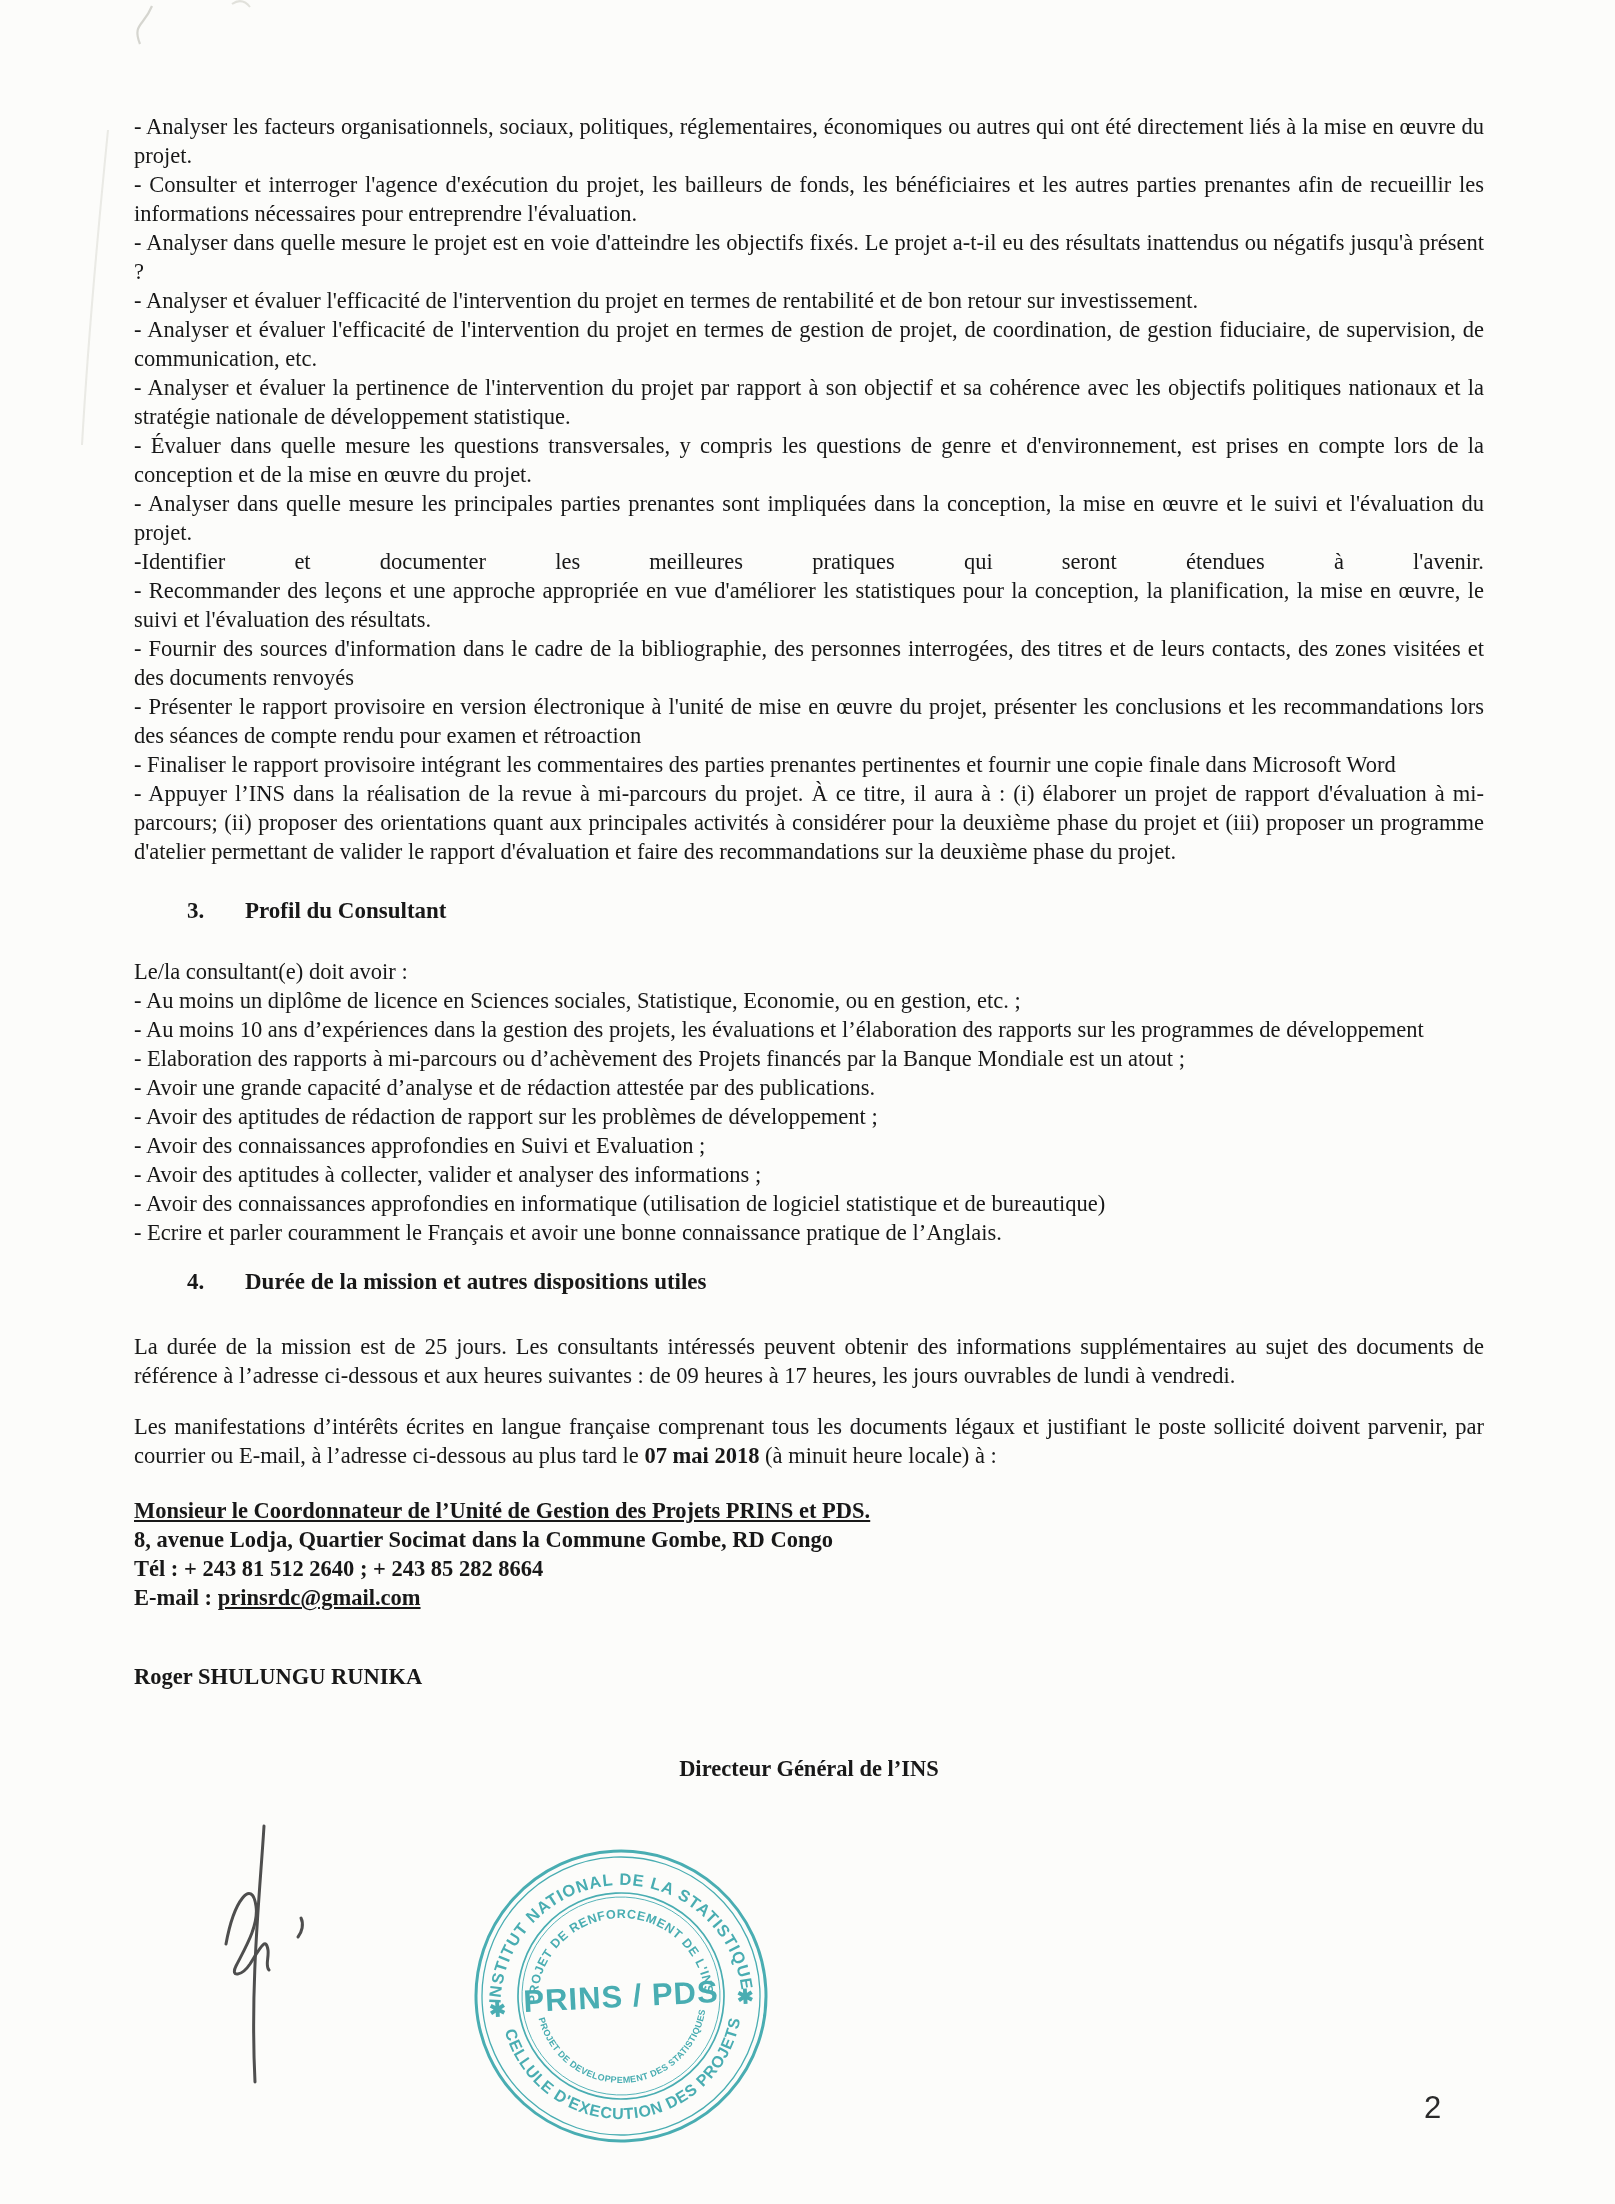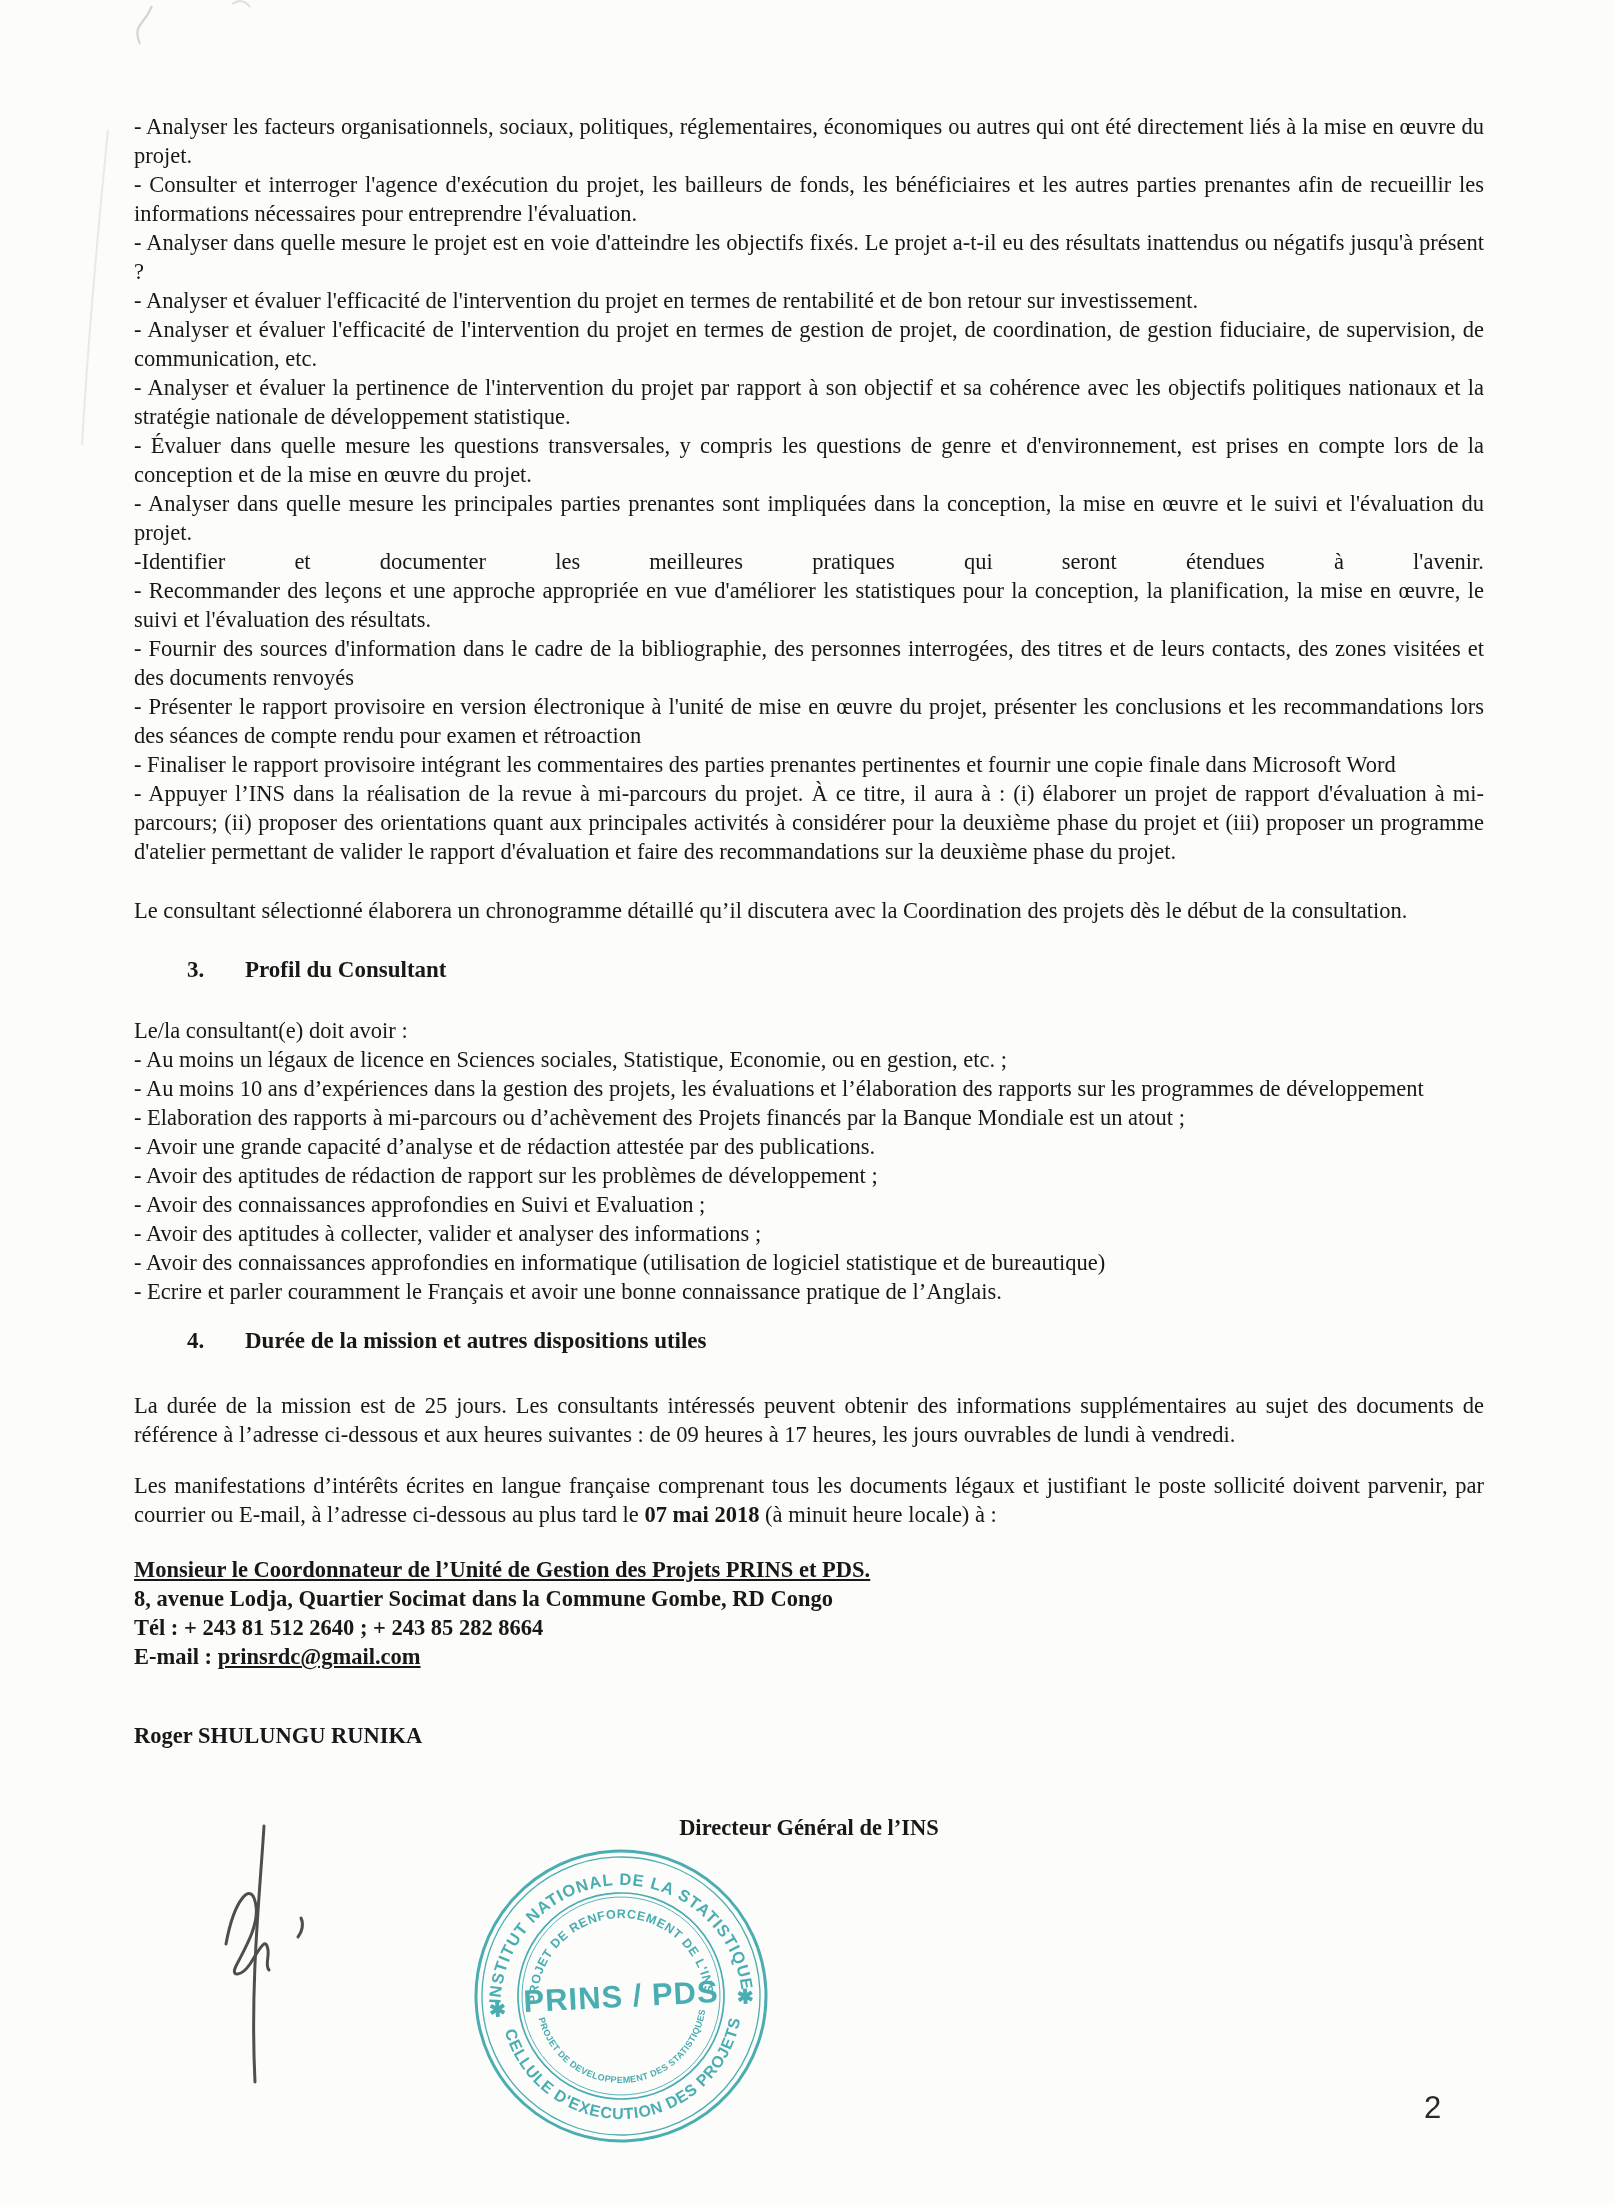--- a/index.html
+++ b/index.html
@@ -113,32 +113,31 @@
         <p class="para">- Évaluer dans quelle mesure les questions transversales, y compris les questions de genre et d'environnement, est prises en compte lors de la conception et de la mise en œuvre du projet.</p>
         <p class="para">- Analyser dans quelle mesure les principales parties prenantes sont impliquées dans la conception, la mise en œuvre et le suivi et l'évaluation du projet.</p>
         <p class="para spread">-Identifier et documenter les meilleures pratiques qui seront étendues à l'avenir.</p>
         <p class="para">- Recommander des leçons et une approche appropriée en vue d'améliorer les statistiques pour la conception, la planification, la mise en œuvre, le suivi et l'évaluation des résultats.</p>
         <p class="para">- Fournir des sources d'information dans le cadre de la bibliographie, des personnes interrogées, des titres et de leurs contacts, des zones visitées et des documents renvoyés</p>
         <p class="para">- Présenter le rapport provisoire en version électronique à l'unité de mise en œuvre du projet, présenter les conclusions et les recommandations lors des séances de compte rendu pour examen et rétroaction</p>
         <p class="para">- Finaliser le rapport provisoire intégrant les commentaires des parties prenantes pertinentes et fournir une copie finale dans Microsoft Word</p>
         <p class="para">- Appuyer l’INS dans la réalisation de la revue à mi-parcours du projet. À ce titre, il aura à : (i) élaborer un projet de rapport d'évaluation à mi-parcours; (ii) proposer des orientations quant aux principales activités à considérer pour la deuxième phase du projet et (iii) proposer un programme d'atelier permettant de valider le rapport d'évaluation et faire des recommandations sur la deuxième phase du projet.</p>
       </div>
 
-    <p class="para mt-chrono">Le consultant sélectionné élaborera un chronogramme détaillé qu’il discutera avec la Coordination des projets dès le début de la consultation.</p>
 
     <div class="heading" id="sec3">
       <span class="num">3.</span>
       <span>Profil du Consultant</span>
     </div>
 
     <p class="para">Le/la consultant(e) doit avoir :</p>
 
     <div class="profil">
 
-    <p class="para">- Au moins un légaux de licence en Sciences sociales, Statistique, Economie, ou en gestion, etc. ;</p>
+    <p class="para">- Au moins un diplôme de licence en Sciences sociales, Statistique, Economie, ou en gestion, etc. ;</p>
         <p class="para">- Au moins 10 ans d’expériences dans la gestion des projets, les évaluations et l’élaboration des rapports sur les programmes de développement</p>
         <p class="para">- Elaboration des rapports à mi-parcours ou d’achèvement des Projets financés par la Banque Mondiale est un atout ;</p>
         <p class="para">- Avoir une grande capacité d’analyse et de rédaction attestée par des publications.</p>
         <p class="para">- Avoir des aptitudes de rédaction de rapport sur les problèmes de développement ;</p>
         <p class="para">- Avoir des connaissances approfondies en Suivi et Evaluation ;</p>
         <p class="para">- Avoir des aptitudes à collecter, valider et analyser des informations ;</p>
         <p class="para">- Avoir des connaissances approfondies en informatique (utilisation de logiciel statistique et de bureautique)</p>
         <p class="para">- Ecrire et parler couramment le Français et avoir une bonne connaissance pratique de l’Anglais.</p>
       </div>
 

